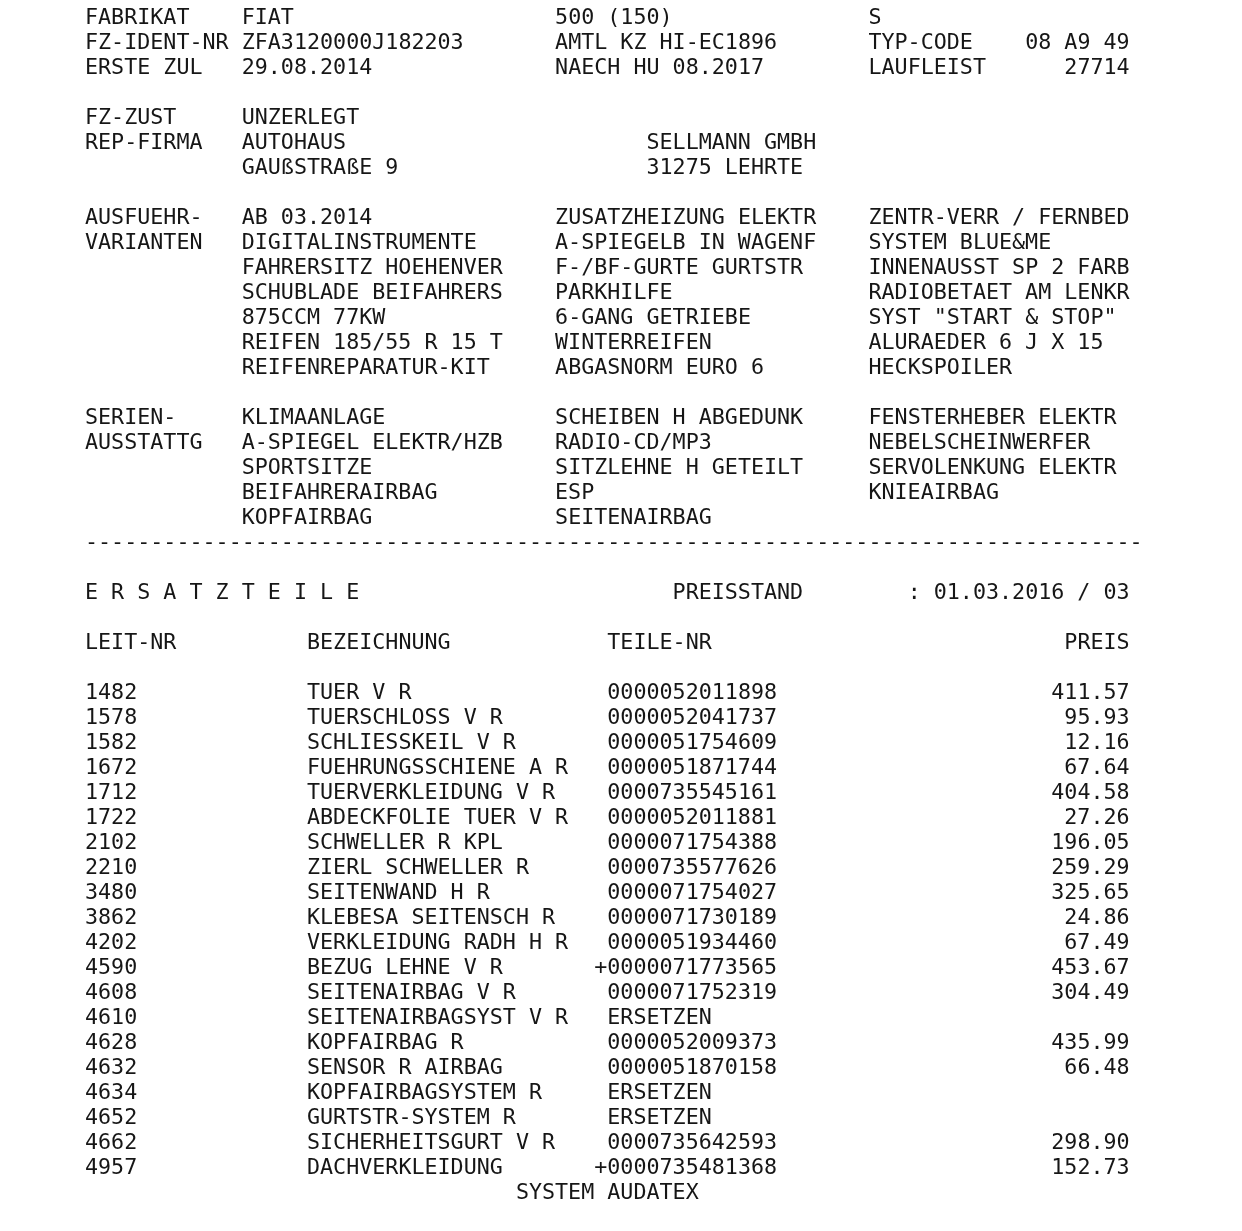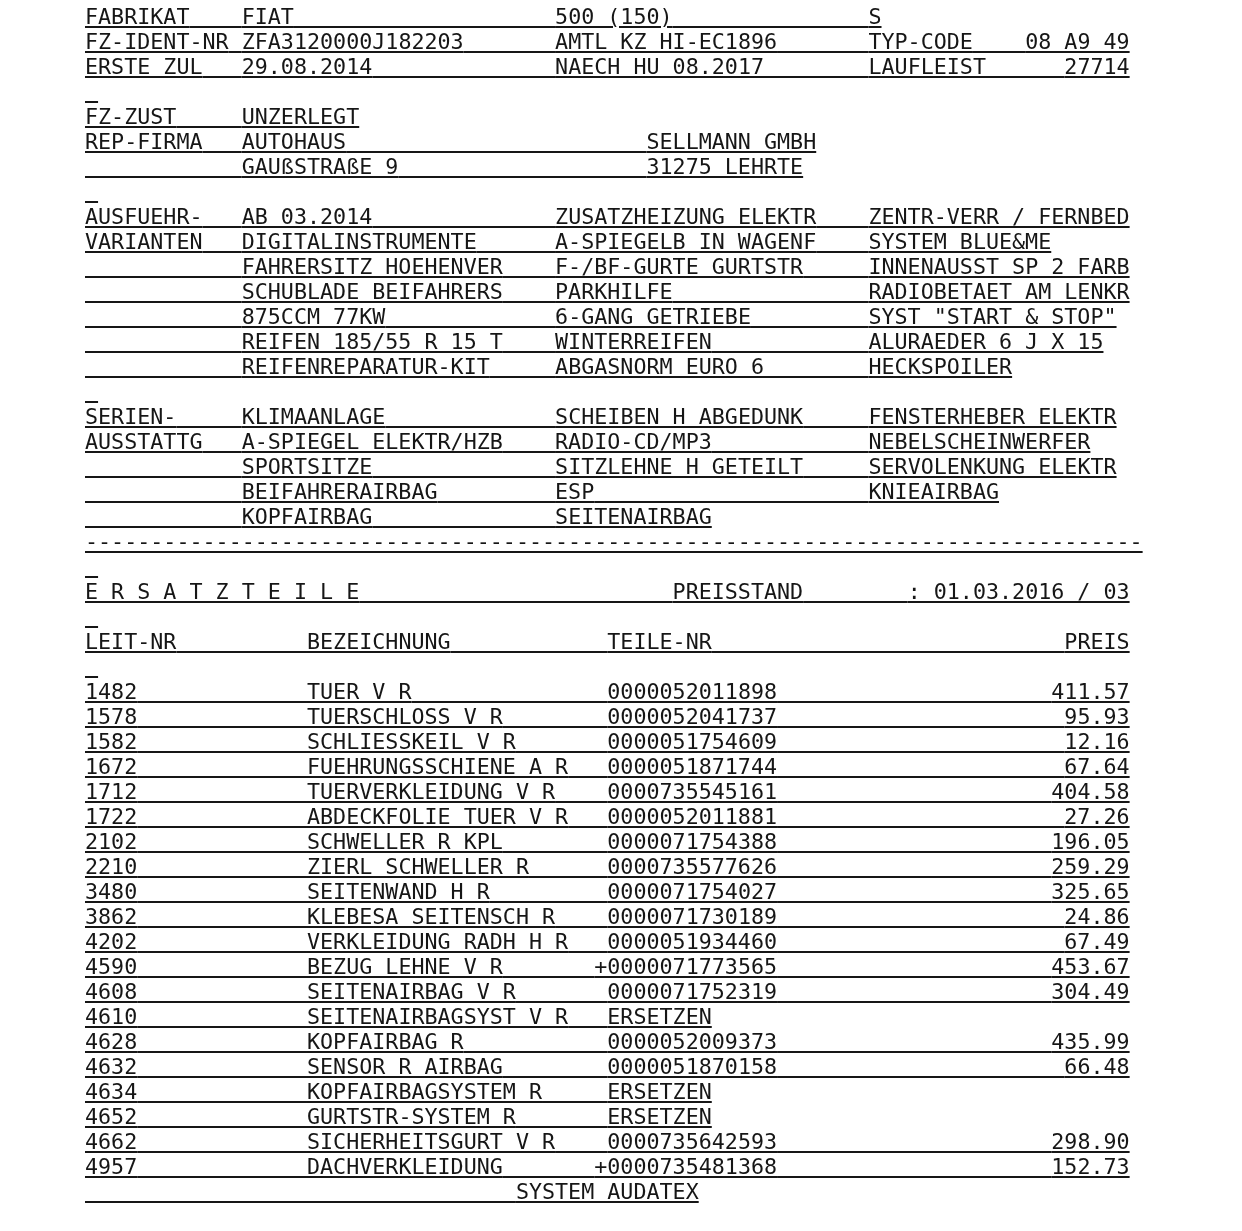--- a/index.html
+++ b/index.html
@@ -8,21 +8,20 @@
     position:relative;
   }
   .doc{
     font-family:"DejaVu Sans Mono","Liberation Mono",monospace;
     font-size:21.7px;
     line-height:25px;
     color:#161616;
     padding:4px 0 0 85px;
     white-space:pre;
     font-weight:400;
-    text-decoration:underline;
   }
   .line{height:25px;white-space:pre;}
   .line span{white-space:pre;}
 </style>
 </head>
 <body>
 
 <div class="page">
   <main class="doc"><div class="line"><span>FABRIKAT</span>    <span>FIAT</span>                    <span>500 (150)</span>               <span>S</span></div><div class="line"><span>FZ-IDENT-NR</span> <span>ZFA3120000J182203</span>       <span>AMTL KZ HI-EC1896</span>       <span>TYP-CODE</span>    <span>08 A9 49</span></div><div class="line"><span>ERSTE ZUL</span>   <span>29.08.2014</span>              <span>NAECH HU 08.2017</span>        <span>LAUFLEIST</span>      <span>27714</span></div><div class="line"> </div><div class="line"><span>FZ-ZUST</span>     <span>UNZERLEGT</span></div><div class="line"><span>REP-FIRMA</span>   <span>AUTOHAUS</span>                       <span>SELLMANN GMBH</span></div><div class="line">            <span>GAUßSTRAßE 9</span>                   <span>31275 LEHRTE</span></div><div class="line"> </div><div class="line"><span>AUSFUEHR-</span>   <span>AB 03.2014</span>              <span>ZUSATZHEIZUNG ELEKTR</span>    <span>ZENTR-VERR / FERNBED</span></div><div class="line"><span>VARIANTEN</span>   <span>DIGITALINSTRUMENTE</span>      <span>A-SPIEGELB IN WAGENF</span>    <span>SYSTEM BLUE&amp;ME</span></div><div class="line">            <span>FAHRERSITZ HOEHENVER</span>    <span>F-/BF-GURTE GURTSTR</span>     <span>INNENAUSST SP 2 FARB</span></div><div class="line">            <span>SCHUBLADE BEIFAHRERS</span>    <span>PARKHILFE</span>               <span>RADIOBETAET AM LENKR</span></div><div class="line">            <span>875CCM 77KW</span>             <span>6-GANG GETRIEBE</span>         <span>SYST "START &amp; STOP"</span></div><div class="line">            <span>REIFEN 185/55 R 15 T</span>    <span>WINTERREIFEN</span>            <span>ALURAEDER 6 J X 15</span></div><div class="line">            <span>REIFENREPARATUR-KIT</span>     <span>ABGASNORM EURO 6</span>        <span>HECKSPOILER</span></div><div class="line"> </div><div class="line"><span>SERIEN-</span>     <span>KLIMAANLAGE</span>             <span>SCHEIBEN H ABGEDUNK</span>     <span>FENSTERHEBER ELEKTR</span></div><div class="line"><span>AUSSTATTG</span>   <span>A-SPIEGEL ELEKTR/HZB</span>    <span>RADIO-CD/MP3</span>            <span>NEBELSCHEINWERFER</span></div><div class="line">            <span>SPORTSITZE</span>              <span>SITZLEHNE H GETEILT</span>     <span>SERVOLENKUNG ELEKTR</span></div><div class="line">            <span>BEIFAHRERAIRBAG</span>         <span>ESP</span>                     <span>KNIEAIRBAG</span></div><div class="line">            <span>KOPFAIRBAG</span>              <span>SEITENAIRBAG</span></div><div class="line"><span>---------------------------------------------------------------------------------</span></div><div class="line"> </div><div class="line"><span>E R S A T Z T E I L E</span>                        <span>PREISSTAND</span>        <span>: 01.03.2016 / 03</span></div><div class="line"> </div><div class="line"><span>LEIT-NR</span>          <span>BEZEICHNUNG</span>            <span>TEILE-NR</span>                           <span>PREIS</span></div><div class="line"> </div><div class="line"><span>1482</span>             <span>TUER V R</span>               <span>0000052011898</span>                     <span>411.57</span></div><div class="line"><span>1578</span>             <span>TUERSCHLOSS V R</span>        <span>0000052041737</span>                      <span>95.93</span></div><div class="line"><span>1582</span>             <span>SCHLIESSKEIL V R</span>       <span>0000051754609</span>                      <span>12.16</span></div><div class="line"><span>1672</span>             <span>FUEHRUNGSSCHIENE A R</span>   <span>0000051871744</span>                      <span>67.64</span></div><div class="line"><span>1712</span>             <span>TUERVERKLEIDUNG V R</span>    <span>0000735545161</span>                     <span>404.58</span></div><div class="line"><span>1722</span>             <span>ABDECKFOLIE TUER V R</span>   <span>0000052011881</span>                      <span>27.26</span></div><div class="line"><span>2102</span>             <span>SCHWELLER R KPL</span>        <span>0000071754388</span>                     <span>196.05</span></div><div class="line"><span>2210</span>             <span>ZIERL SCHWELLER R</span>      <span>0000735577626</span>                     <span>259.29</span></div><div class="line"><span>3480</span>             <span>SEITENWAND H R</span>         <span>0000071754027</span>                     <span>325.65</span></div><div class="line"><span>3862</span>             <span>KLEBESA SEITENSCH R</span>    <span>0000071730189</span>                      <span>24.86</span></div><div class="line"><span>4202</span>             <span>VERKLEIDUNG RADH H R</span>   <span>0000051934460</span>                      <span>67.49</span></div><div class="line"><span>4590</span>             <span>BEZUG LEHNE V R</span>       <span>+0000071773565</span>                     <span>453.67</span></div><div class="line"><span>4608</span>             <span>SEITENAIRBAG V R</span>       <span>0000071752319</span>                     <span>304.49</span></div><div class="line"><span>4610</span>             <span>SEITENAIRBAGSYST V R</span>   <span>ERSETZEN</span></div><div class="line"><span>4628</span>             <span>KOPFAIRBAG R</span>           <span>0000052009373</span>                     <span>435.99</span></div><div class="line"><span>4632</span>             <span>SENSOR R AIRBAG</span>        <span>0000051870158</span>                      <span>66.48</span></div><div class="line"><span>4634</span>             <span>KOPFAIRBAGSYSTEM R</span>     <span>ERSETZEN</span></div><div class="line"><span>4652</span>             <span>GURTSTR-SYSTEM R</span>       <span>ERSETZEN</span></div><div class="line"><span>4662</span>             <span>SICHERHEITSGURT V R</span>    <span>0000735642593</span>                     <span>298.90</span></div><div class="line"><span>4957</span>             <span>DACHVERKLEIDUNG</span>       <span>+0000735481368</span>                     <span>152.73</span></div><div class="line">                                 <span>SYSTEM AUDATEX</span></div></main>
 </div>

